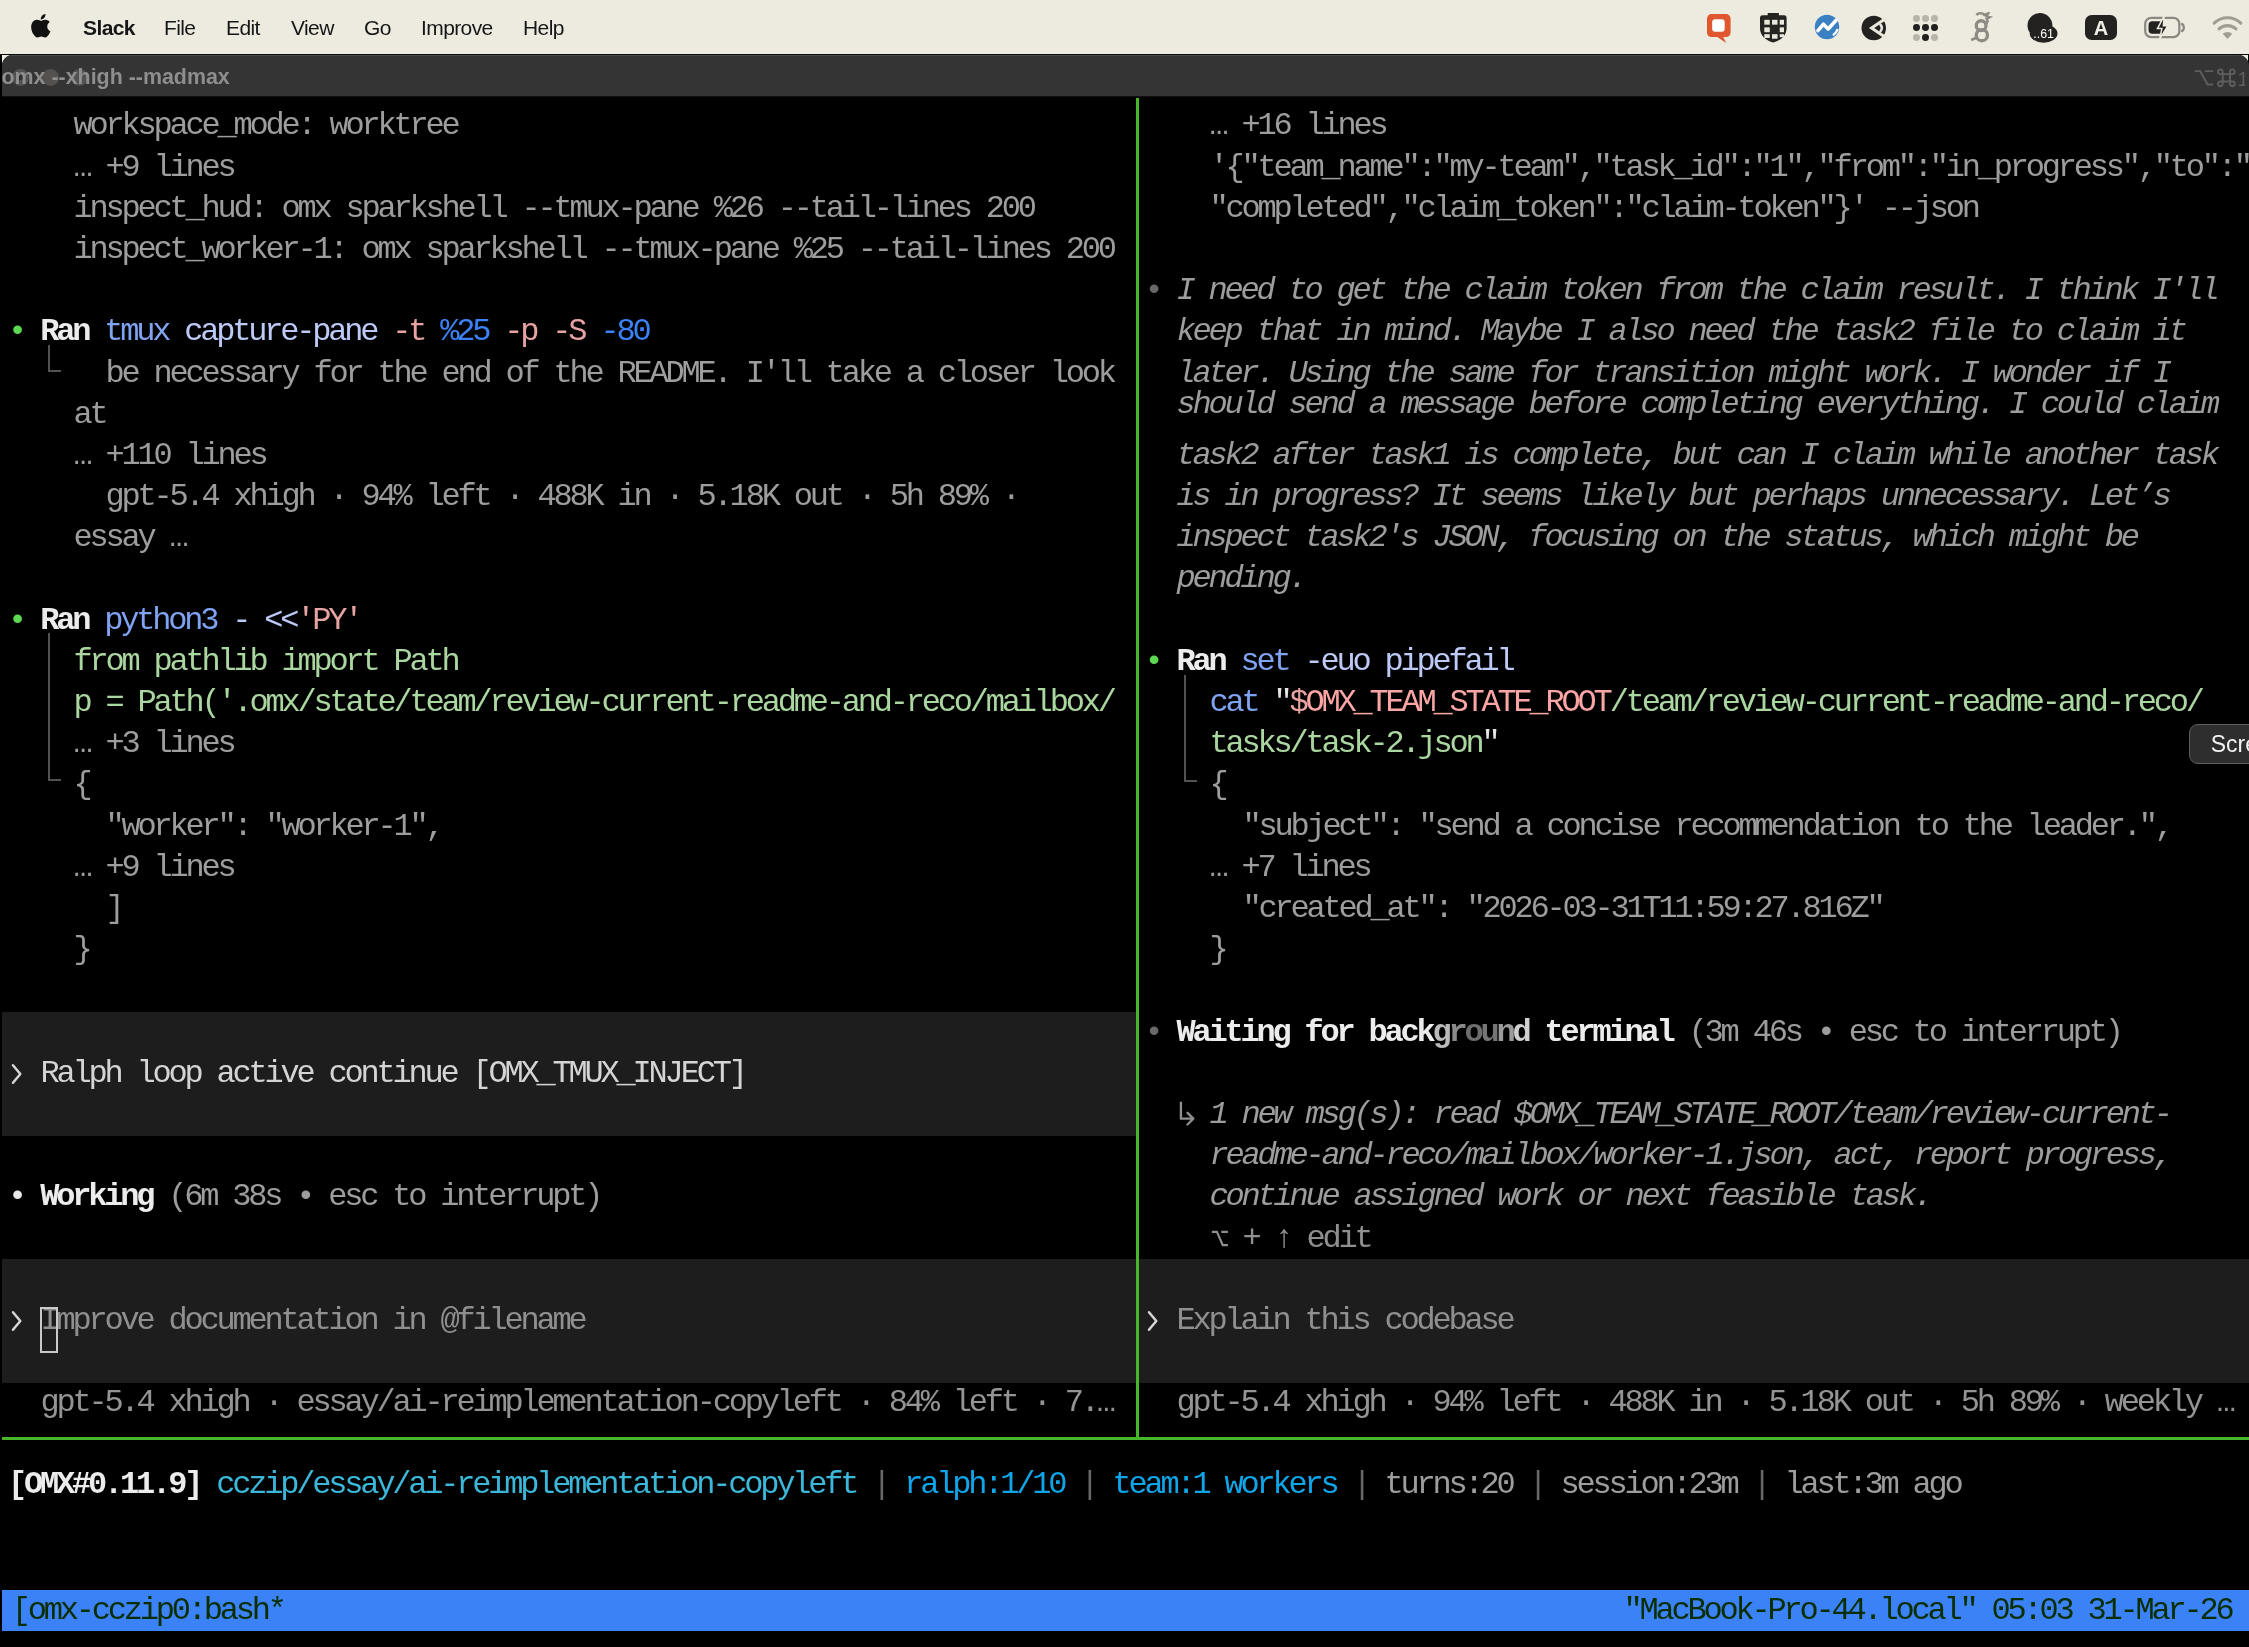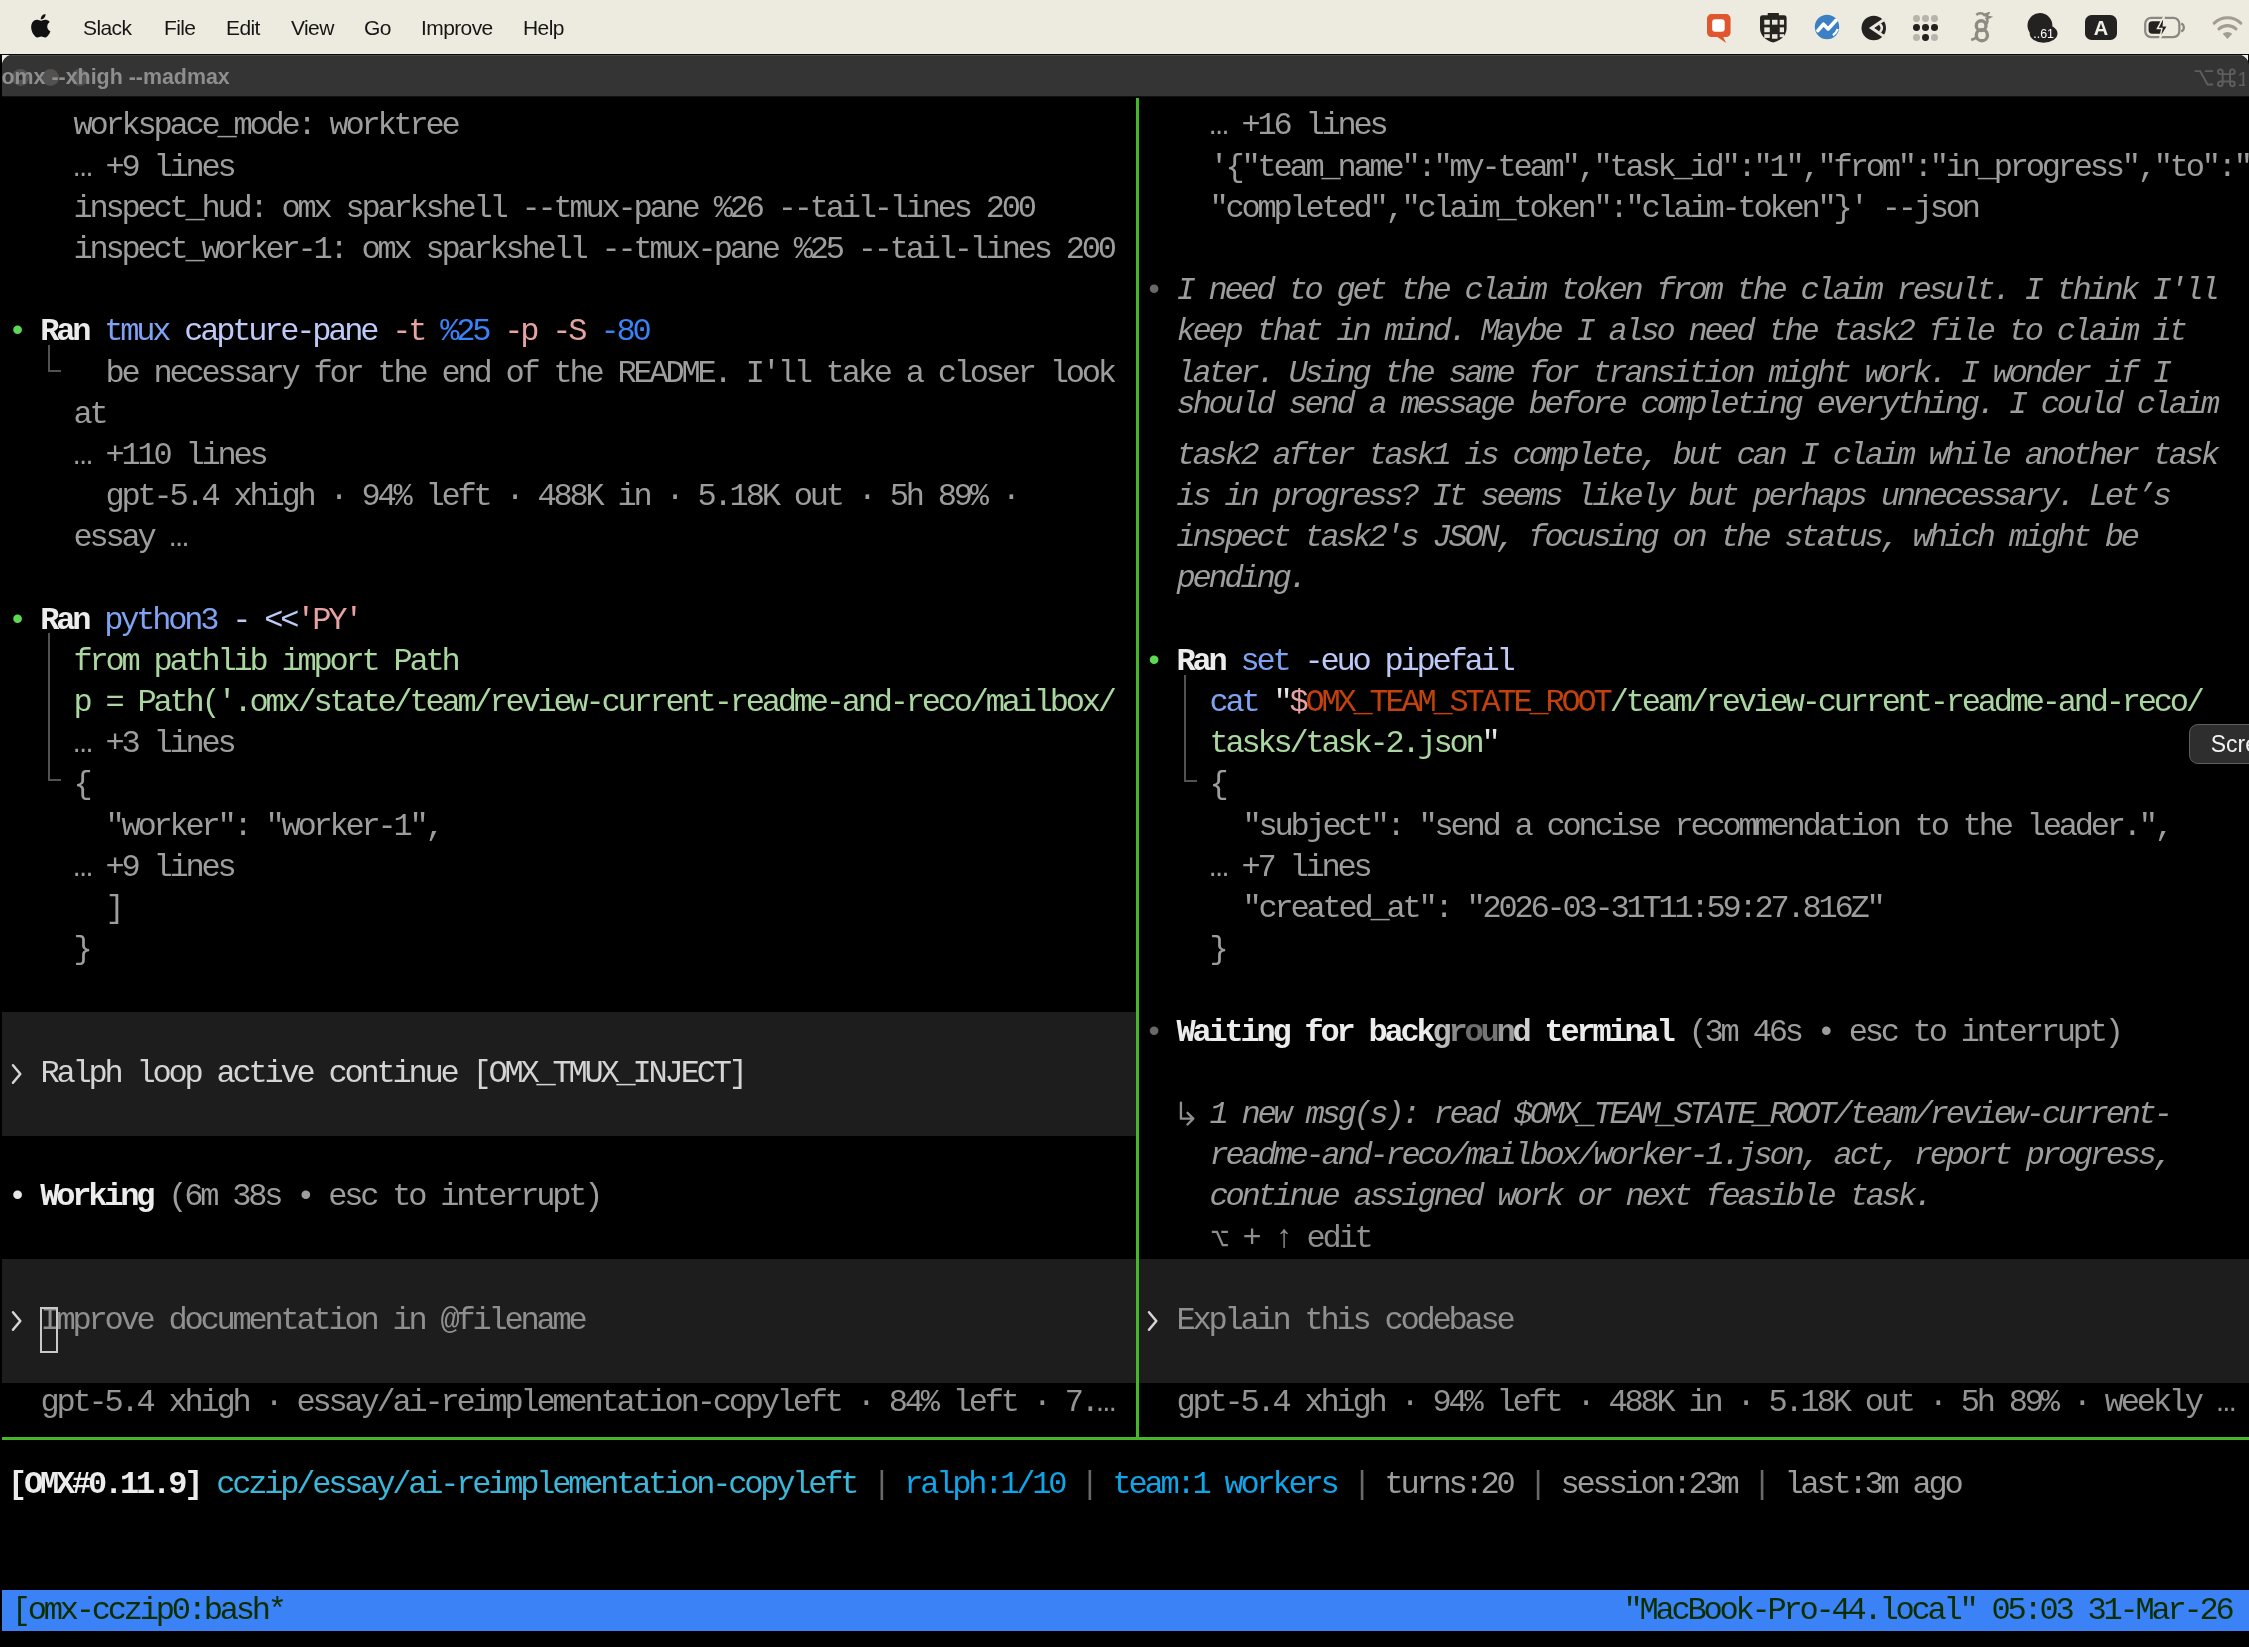--- a/index.html
+++ b/index.html
@@ -28,21 +28,21 @@
 #hdiv{position:absolute;left:0;top:1382px;width:2247px;height:3px;background:#47b62b}
 #gbar{position:absolute;left:0;top:1535px;width:2247px;height:41px;background:#3b82f6}
 .cur{position:absolute;border:2.2px solid #c9c9c9;background:transparent}
 </style></head><body>
 <div id="menubar">
     <svg style="position:absolute;left:29px;top:11px" width="23.6" height="29.5" viewBox="0 0 24 29">
       <g transform="translate(0,2.5)">
         <path fill="#111" d="M12.152 6.896c-.948 0-2.415-1.078-3.96-1.04-2.04.027-3.91 1.183-4.961 3.014-2.117 3.675-.546 9.103 1.519 12.09 1.013 1.454 2.208 3.09 3.792 3.03 1.52-.065 2.09-.987 3.935-.987 1.831 0 2.35.987 3.96.948 1.637-.026 2.676-1.48 3.676-2.948 1.156-1.688 1.636-3.325 1.662-3.415-.039-.013-3.182-1.221-3.22-4.857-.026-3.04 2.48-4.494 2.597-4.559-1.429-2.09-3.623-2.324-4.39-2.376-2-.156-3.675 1.09-4.61 1.09zM15.53 3.83c.843-1.012 1.4-2.427 1.245-3.83-1.207.052-2.662.805-3.532 1.818-.78.896-1.454 2.338-1.273 3.714 1.338.104 2.715-.688 3.559-1.701"></path>
       </g>
     </svg>
-    <span class="mi" style="left:83px;font-weight:normal">Slack</span>
+    <span class="mi" style="left:83px;font-weight:bold">Slack</span>
     <span class="mi" style="left:164px">File</span>
     <span class="mi" style="left:226px">Edit</span>
     <span class="mi" style="left:291px">View</span>
     <span class="mi" style="left:364px">Go</span>
     <span class="mi" style="left:421px">Improve</span>
     <span class="mi" style="left:523px">Help</span>
   </div>
 <div style="position:absolute;left:0;top:54px;width:2250px;height:2.2px;background:#0a0a0a"></div>
 <div style="position:absolute;left:1.5px;top:55px;width:13.3px;height:13.3px;background:#edebe0"></div>
 <div style="position:absolute;left:2235px;top:55px;width:13.3px;height:13.3px;background:#edebe0"></div>
@@ -107,21 +107,21 @@
 <div class="m" style="left:71px;top:90px">"completed","claim_token":"claim-token"}' --json</div>
 <div class="m" style="left:5.9px;top:172px"><span class="dm">•</span> <span class="it">I need to get the claim token from the claim result. I think I'll</span></div>
 <div class="m" style="left:38px;top:213px"><span class="it">keep that in mind. Maybe I also need the task2 file to claim it</span></div>
 <div class="m" style="left:38px;top:255px"><span class="it">later. Using the same for transition might work. I wonder if I</span></div>
 <div class="m" style="left:38px;top:286px"><span class="it">should send a message before completing everything. I could claim</span></div>
 <div class="m" style="left:38px;top:337px"><span class="it">task2 after task1 is complete, but can I claim while another task</span></div>
 <div class="m" style="left:38px;top:378px"><span class="it">is in progress? It seems likely but perhaps unnecessary. Let’s</span></div>
 <div class="m" style="left:38px;top:419px"><span class="it">inspect task2's JSON, focusing on the status, which might be</span></div>
 <div class="m" style="left:38px;top:460px"><span class="it">pending.</span></div>
 <div class="m" style="left:5.9px;top:543px"><span style="color:#5dd852">•</span> <span class="w">Ran</span> <span class="b">set</span> <span class="lv">-euo pipefail</span></div>
-<div class="m" style="left:71px;top:584px"><span class="b">cat</span> <span style="color:#e4e4e4">"</span><span class="pk">$</span><span style="color:#c2410c">OMX_TEAM_STATE_ROOT</span><span class="gr">/team/review-current-readme-and-reco/</span></div>
+<div class="m" style="left:71px;top:584px"><span class="b">cat</span> <span style="color:#e4e4e4">"</span><span class="pk">$</span><span style="color:#fca5a5">OMX_TEAM_STATE_ROOT</span><span class="gr">/team/review-current-readme-and-reco/</span></div>
 <div class="m" style="left:71px;top:625px"><span class="gr">tasks/task-2.json</span><span style="color:#e4e4e4">"</span></div>
 <div class="m" style="left:71px;top:666px">{</div>
 <div class="m" style="left:104px;top:708px">"subject": "send a concise recommendation to the leader.",</div>
 <div class="m" style="left:71px;top:749px">… +7 lines</div>
 <div class="m" style="left:104px;top:790px">"created_at": "2026-03-31T11:59:27.816Z"</div>
 <div class="m" style="left:71px;top:831px">}</div>
 <div class="m" style="left:5.9px;top:914px"><span class="dm">•</span> <span class="w">Waiting for back</span><span style="font-weight:bold"><span style="color:#b9b9b9">g</span><span style="color:#8a8a8a">r</span><span style="color:#6d6d6d">o</span><span style="color:#757575">u</span><span style="color:#9b9b9b">n</span><span style="color:#cfcfcf">d</span></span><span class="w"> terminal</span> (3m 46s • esc to interrupt)</div>
 <svg style="position:absolute;left:39px;top:1003px" width="19" height="28" viewBox="0 0 26 38">
         <path d="M4 2 L4 24 L20 24 M13 16 L21 24 L13 32" fill="none" stroke="#8f8f8f" stroke-width="3.2" stroke-linejoin="round" stroke-linecap="round"></path>
       </svg>

